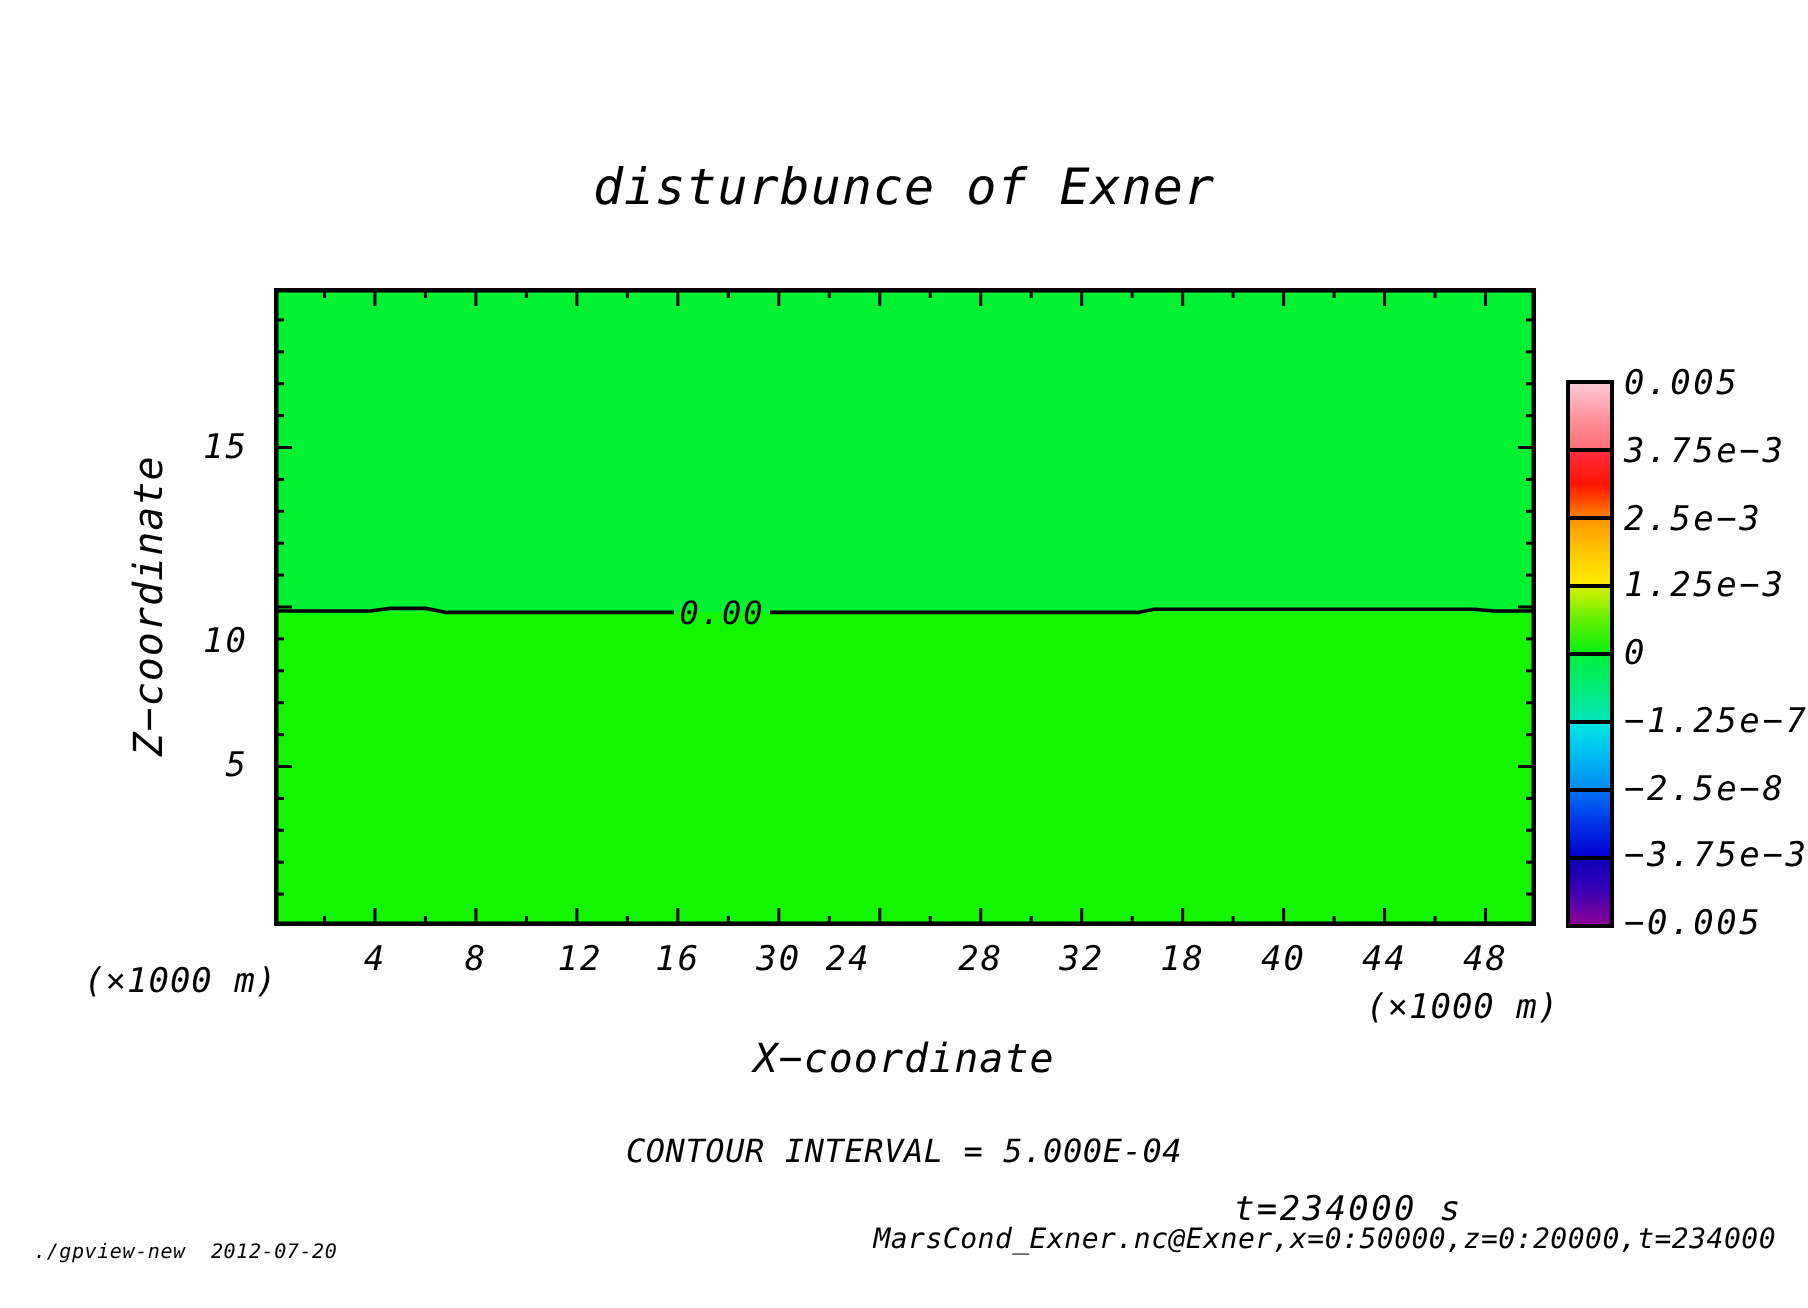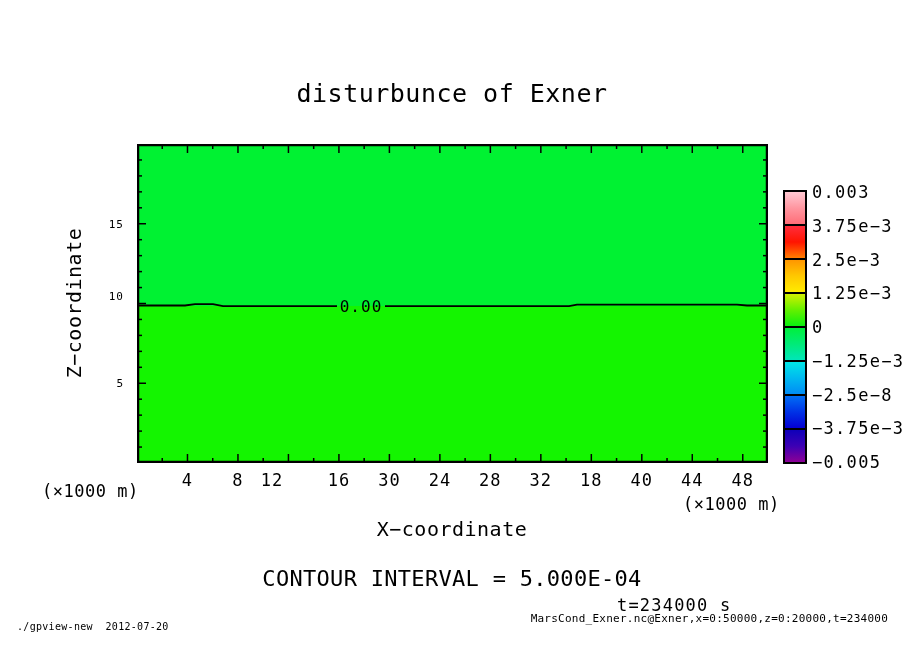--- a/index.html
+++ b/index.html
@@ -1,35 +1,35 @@
 <!DOCTYPE html>
 <html><head>
 <meta charset="utf-8">
 <style>
   html,body{margin:0;padding:0;background:#ffffff;}
   #canvas{
     position:relative;width:904px;height:633px;background:#ffffff;overflow:hidden;
-    font-family:"DejaVu Sans Mono","Liberation Mono",monospace;color:#000;
+    font-family:"DejaVu Sans Mono","Liberation Mono",monospace;color:#000;font-style:italic;
   }
   .abs{position:absolute;}
   #title{left:0;right:0;top:79px;text-align:center;font-size:25px;letter-spacing:0.5px;white-space:pre;}
   #plot-svg{left:137px;top:144px;}
   #x-tick-labels{left:137px;top:470px;width:631px;height:22px;}
   #x-tick-labels span{position:absolute;transform:translateX(-50%);font-size:17px;letter-spacing:1px;}
   #y-tick-labels{left:84px;top:144px;width:46px;height:319px;}
-  #y-tick-labels span{position:absolute;right:6px;transform:translateY(-50%);font-size:11px;letter-spacing:1px;}
+  #y-tick-labels span{position:absolute;right:6px;transform:translateY(-50%);font-size:17px;letter-spacing:1px;}
   #x-units-left{left:42px;top:481px;font-size:17px;letter-spacing:0.5px;white-space:pre;}
   #x-units-right{left:683px;top:494px;font-size:17px;letter-spacing:0.5px;white-space:pre;}
   #x-axis-title{left:0;right:0;top:517px;text-align:center;font-size:20px;letter-spacing:0.5px;white-space:pre;}
   #y-axis-title{left:74px;top:303px;width:0;height:0;overflow:visible;}
   #y-axis-title>div{position:absolute;white-space:nowrap;transform:translate(-50%,-50%) rotate(-90deg);font-size:20px;letter-spacing:0.5px;}
-  #contour-interval{left:0;right:0;top:566px;text-align:center;font-size:22px;letter-spacing:0.3px;white-space:pre;}
+  #contour-interval{left:0;right:0;top:566px;text-align:center;font-size:16px;letter-spacing:0.3px;white-space:pre;}
   #time-label{left:617px;top:595px;font-size:17px;letter-spacing:1.2px;white-space:pre;}
   #footer-left{left:17px;top:621px;font-size:10px;letter-spacing:0.3px;white-space:pre;}
-  #footer-right{right:16px;top:612px;font-size:11px;letter-spacing:0.25px;white-space:pre;}
+  #footer-right{right:16px;top:612px;font-size:14px;letter-spacing:0.25px;white-space:pre;}
   #colorbar{left:783px;top:190px;width:24px;height:274px;border:2px solid #000;box-sizing:border-box;
     display:flex;flex-direction:column;}
   #colorbar .seg{flex:1 1 auto;border-bottom:2px solid #000;}
   #colorbar .seg:last-child{border-bottom:none;}
   #colorbar-labels{left:812px;top:192px;width:92px;height:270px;}
   #colorbar-labels span{position:absolute;left:0;transform:translateY(-50%);font-size:17px;letter-spacing:1.3px;white-space:pre;}
 </style>
 </head>
 <body>
 
@@ -128,34 +128,34 @@
       <line x1="0" y1="31.899999999999977" x2="5" y2="31.899999999999977" stroke="#000" stroke-width="1.5"></line>
       <line x1="631" y1="31.899999999999977" x2="626" y2="31.899999999999977" stroke="#000" stroke-width="1.5"></line>
       <line x1="0" y1="15.949999999999989" x2="5" y2="15.949999999999989" stroke="#000" stroke-width="1.5"></line>
       <line x1="631" y1="15.949999999999989" x2="626" y2="15.949999999999989" stroke="#000" stroke-width="1.5"></line>
       <rect x="1" y="1" width="629" height="317" fill="none" stroke="#000000" stroke-width="2.5"></rect>
     </svg>
 
   <div class="abs" id="x-tick-labels">
       <span style="left: 50.48px;">4</span>
       <span style="left: 100.96px;">8</span>
-      <span style="left: 135px;">12</span>
+      <span style="left: 153px;">12</span>
       <span style="left: 201.92px;">16</span>
       <span style="left: 252.4px;">30</span>
-      <span style="left: 303px;">24</span>
+      <span style="left: 287px;">24</span>
       <span style="left: 353.36px;">28</span>
       <span style="left: 403.84px;">32</span>
       <span style="left: 454.32px;">18</span>
       <span style="left: 504.8px;">40</span>
       <span style="left: 555.28px;">44</span>
       <span style="left: 605.76px; text-align: center;">48</span>
     </div>
   <div class="abs" id="y-tick-labels">
       <span style="top: 239.25px;">5</span>
-      <span style="top: 152px;">10</span>
+      <span style="top: 177px;">10</span>
       <span style="top: 79.75px;">15</span>
     </div>
 
   <div class="abs" id="x-units-left">(×1000 m)</div>
   <div class="abs" id="x-units-right">(×1000 m)</div>
 
   <div class="abs" id="x-axis-title">X−coordinate</div>
   <div class="abs" id="y-axis-title">
     <div>Z−coordinate</div>
   </div>
@@ -167,26 +167,26 @@
       <div class="seg" style="background: linear-gradient(rgb(255, 200, 210), rgb(255, 150, 160) 50%, rgb(255, 110, 120));"></div>
       <div class="seg" style="background: linear-gradient(rgb(255, 45, 60), rgb(255, 20, 0) 50%, rgb(255, 125, 0));"></div>
       <div class="seg" style="background: linear-gradient(rgb(255, 150, 0), rgb(255, 200, 0) 50%, rgb(255, 235, 0));"></div>
       <div class="seg" style="background: linear-gradient(rgb(210, 240, 0), rgb(100, 240, 0) 50%, rgb(10, 240, 15));"></div>
       <div class="seg" style="background: linear-gradient(rgb(0, 240, 60), rgb(0, 235, 120) 50%, rgb(0, 230, 185));"></div>
       <div class="seg" style="background: linear-gradient(rgb(0, 230, 230), rgb(0, 185, 240) 50%, rgb(0, 140, 245));"></div>
       <div class="seg" style="background: linear-gradient(rgb(0, 110, 245), rgb(0, 50, 230) 50%, rgb(5, 0, 210));"></div>
       <div class="seg" style="background: linear-gradient(rgb(15, 0, 185), rgb(60, 0, 180) 50%, rgb(140, 0, 150));"></div>
     </div>
   <div class="abs" id="colorbar-labels">
-      <span style="top: 0px;">0.003</span>
+      <span style="top: 0px;">0.005</span>
       <span style="top: 33.75px;">3.75e−3</span>
       <span style="top: 67.5px;">2.5e−3</span>
       <span style="top: 101.25px;">1.25e−3</span>
       <span style="top: 135px;">0</span>
-      <span style="top: 168.75px;">−1.25e−3</span>
+      <span style="top: 168.75px;">−1.25e−7</span>
       <span style="top: 202.5px;">−2.5e−8</span>
       <span style="top: 236.25px;">−3.75e−3</span>
       <span style="top: 270px; text-align: center;">−0.005</span>
     </div>
 
   <div class="abs" id="footer-left">./gpview-new  2012-07-20</div>
   <div class="abs" id="footer-right">MarsCond_Exner.nc@Exner,x=0:50000,z=0:20000,t=234000</div>
 
 </div>
 

